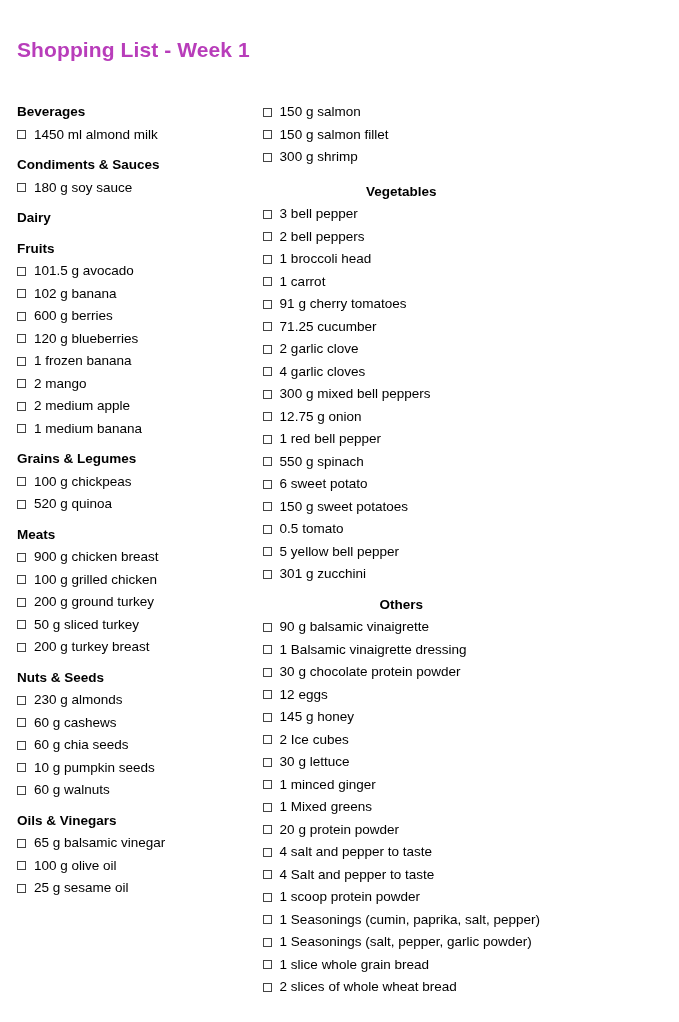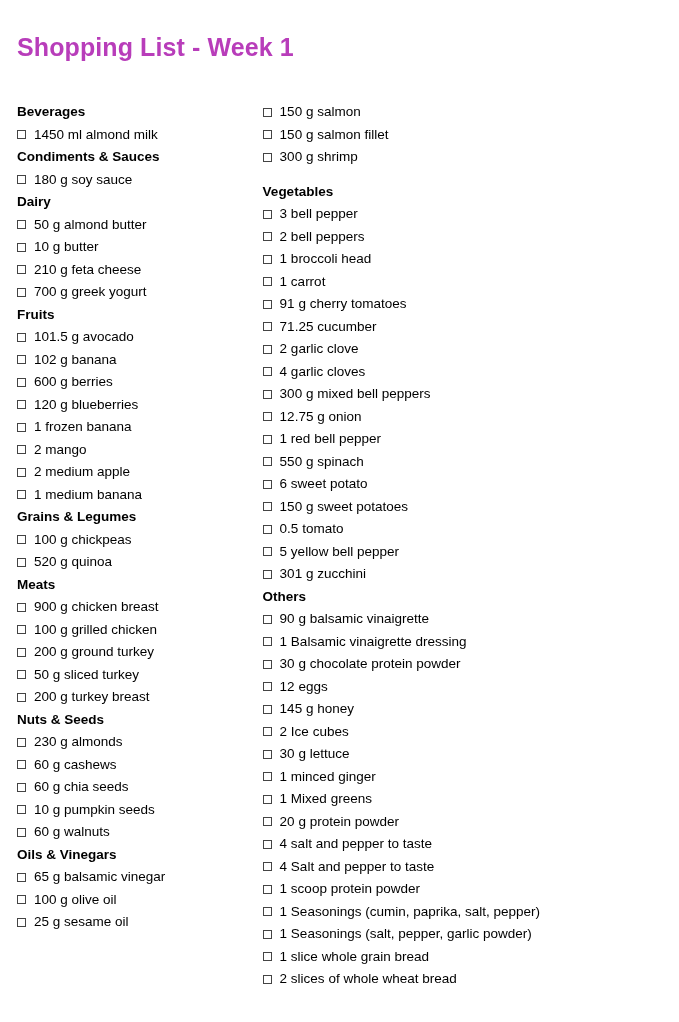--- a/index.html
+++ b/index.html
@@ -18,45 +18,45 @@
   }
   #page {
     width: 679px;
     height: 1022px;
     position: relative;
     box-sizing: border-box;
   }
   #page-title {
     position: absolute;
     left: 17px;
-    top: 16px;
-    font-size: 25px;
+    top: 24px;
+    font-size: 21px;
     font-weight: bold;
     color: #b83dba;
     letter-spacing: 0.1px;
     white-space: nowrap;
   }
   .columns {
     position: absolute;
     top: 101px;
     left: 0;
     width: 540px;
     display: flex;
     flex-direction: row;
     align-items: flex-start;
   }
   .column {
     width: 339px;
     box-sizing: border-box;
   }
   .column-left  { padding-left: 17px; }
-  .column-right { padding-left: 8px; }
+  .column-right { padding-left: 8px; text-align: center; }
 
   .section { margin: 0; padding: 0; }
-  .section + .section { margin-top: 0; }
+  .section + .section { margin-top: 8px; }
 
   .section-heading {
     font-size: 13.5px;
     font-weight: bold;
     line-height: 22.5px;
     color: #000000;
     white-space: nowrap;
   }
   .items { list-style: none; margin: 0; padding: 0; }
   .item {
@@ -103,38 +103,20 @@
           <div class="section-heading">Condiments &amp; Sauces</div>
           <ul class="items">
             <li class="item">
               <span class="checkbox"></span>
               <span class="item-label">180 g soy sauce</span>
             </li>
           </ul>
         </div>
         <div class="section">
           <div class="section-heading">Dairy</div>
-          <ul class="items">
-            <li class="item">
-              <span class="checkbox"></span>
-              <span class="item-label">50 g almond butter</span>
-            </li>
-            <li class="item">
-              <span class="checkbox"></span>
-              <span class="item-label">10 g butter</span>
-            </li>
-            <li class="item">
-              <span class="checkbox"></span>
-              <span class="item-label">210 g feta cheese</span>
-            </li>
-            <li class="item">
-              <span class="checkbox"></span>
-              <span class="item-label">700 g greek yogurt</span>
-            </li>
-          </ul>
         </div>
         <div class="section">
           <div class="section-heading">Fruits</div>
           <ul class="items">
             <li class="item">
               <span class="checkbox"></span>
               <span class="item-label">101.5 g avocado</span>
             </li>
             <li class="item">
               <span class="checkbox"></span>

